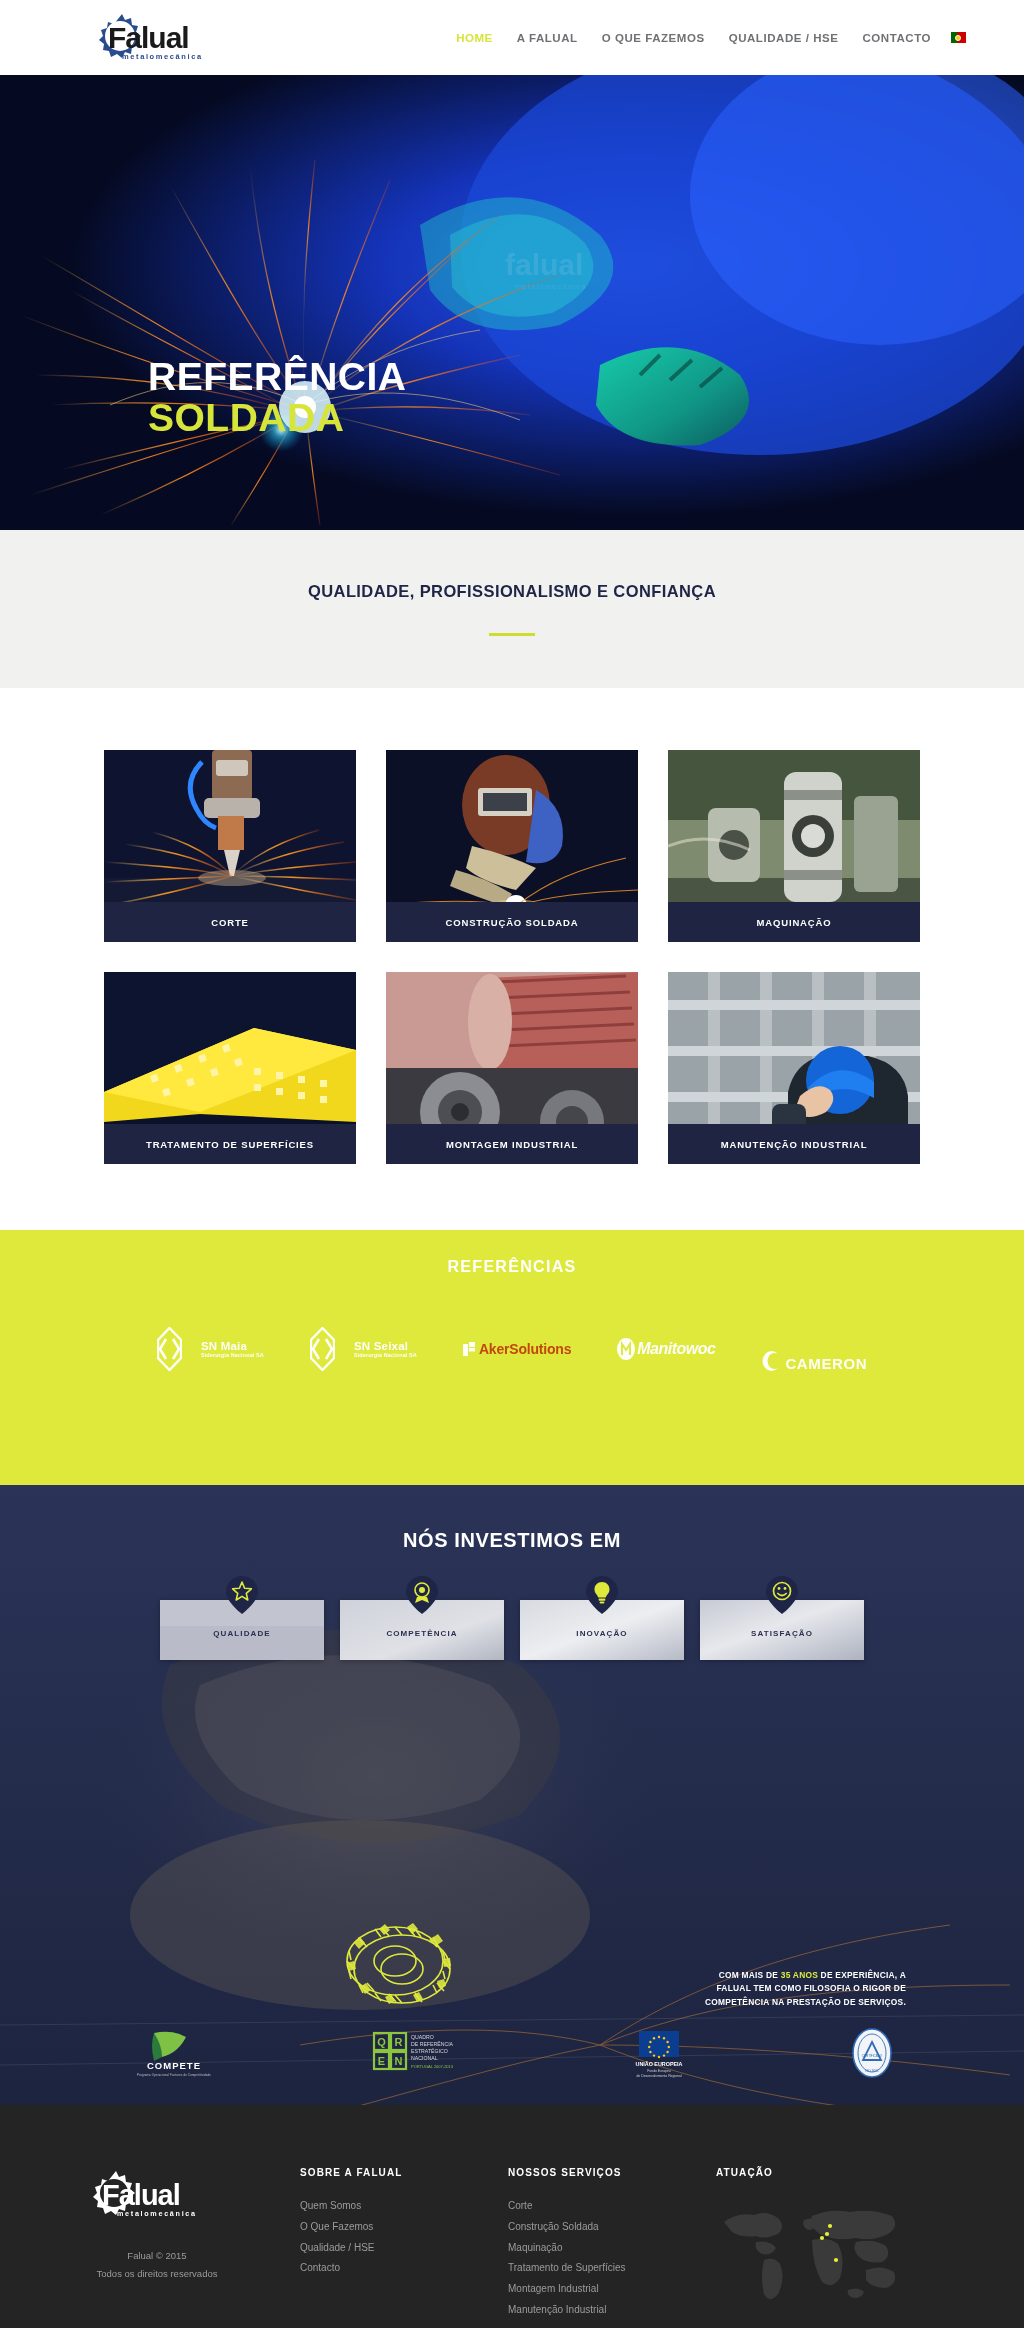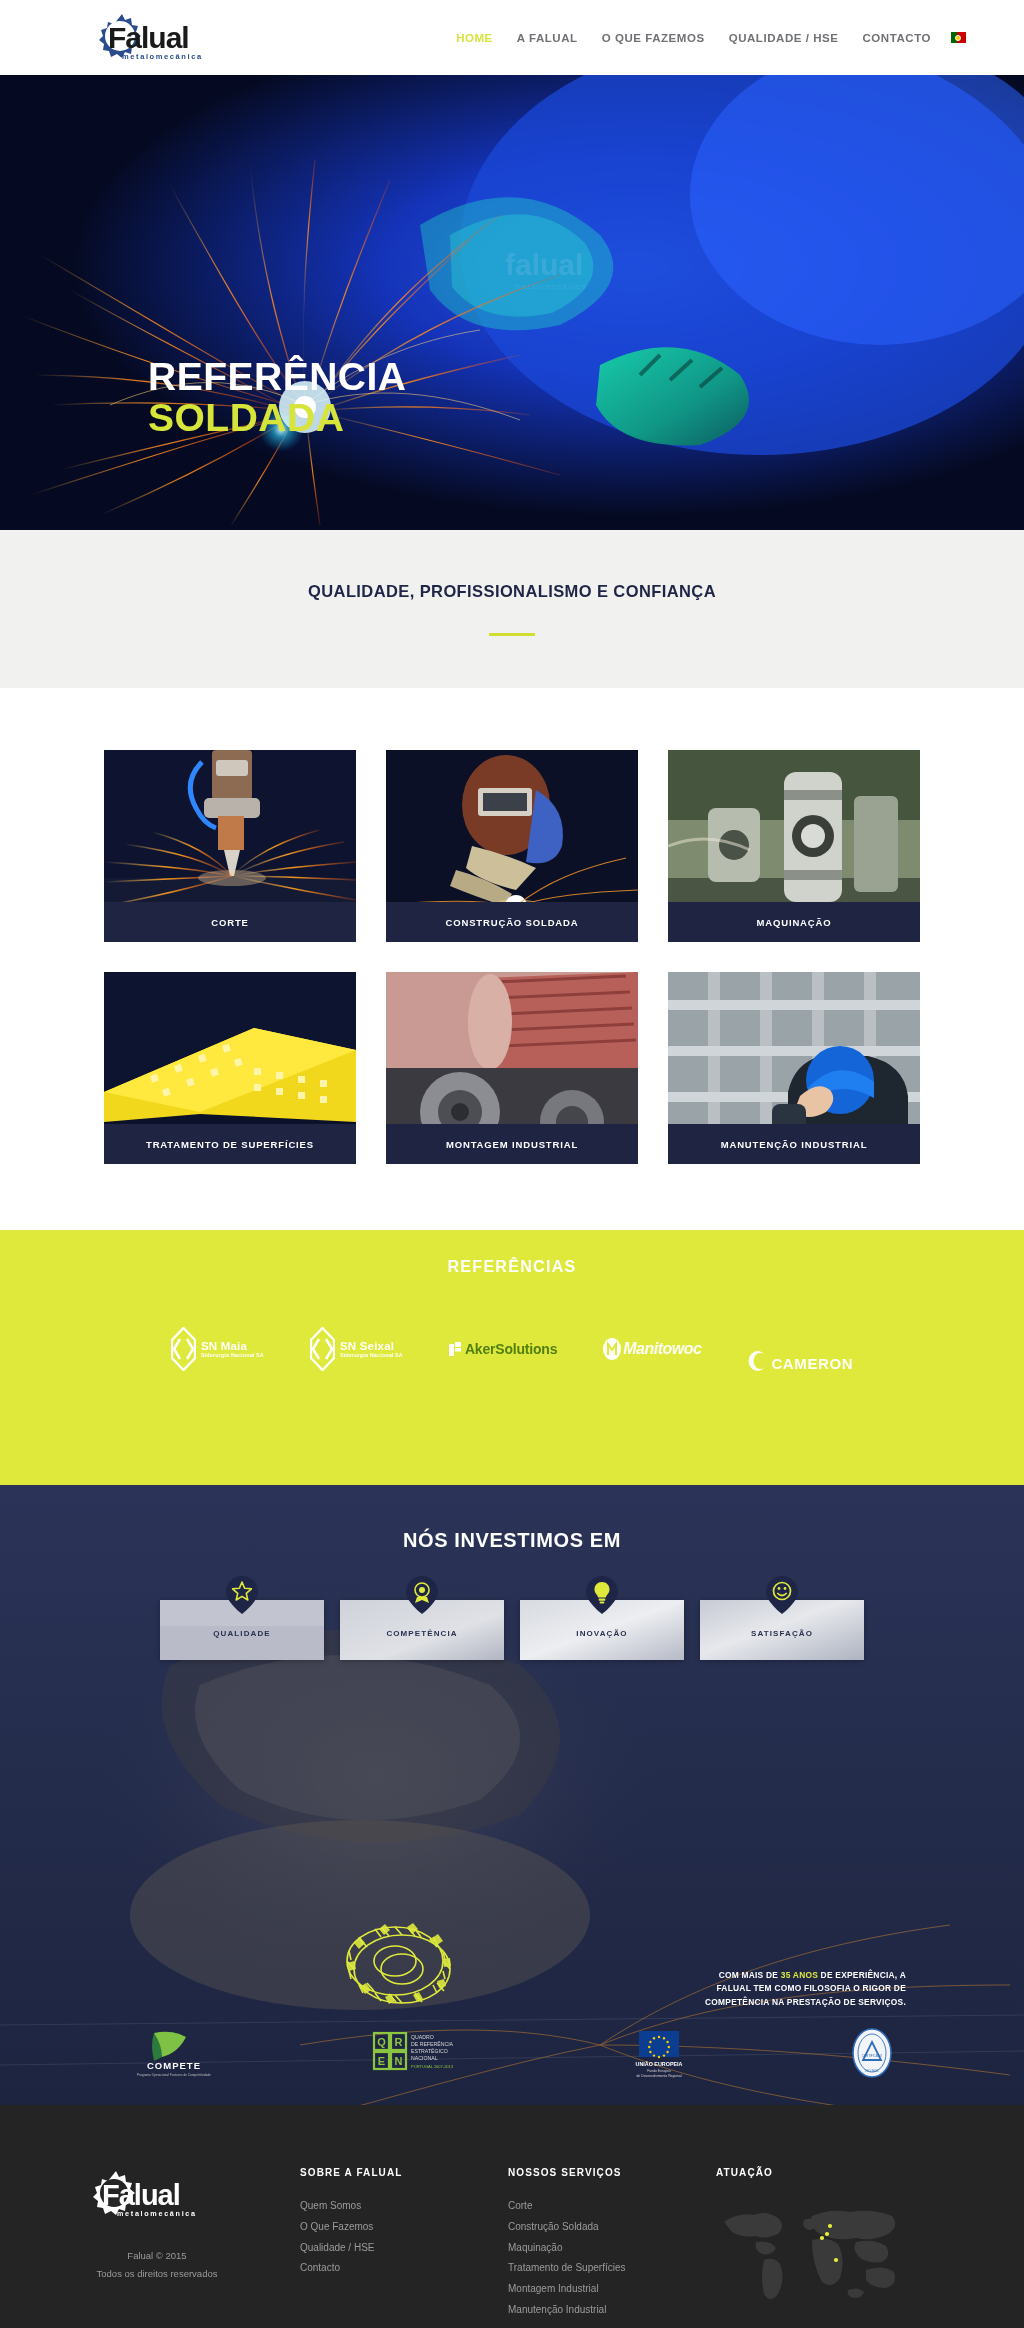--- a/index.html
+++ b/index.html
@@ -89,28 +89,28 @@
   }
   .refs-h {
     text-align:center; padding-top:28px; color:#ffffff;
     font-size:16px; font-weight:700; letter-spacing:1.3px; text-transform:uppercase;
     font-family:"Liberation Sans", sans-serif;
   }
   .refs-row {
     display:flex; align-items:center; justify-content:center; gap:46px;
     margin-top:50px;
   }
-  .ref-item { height:46px; display:flex; align-items:center; gap:5px; opacity:.96; }
+  .ref-item { height:46px; display:flex; align-items:center; gap:19px; opacity:.96; }
   .ref-hex { width:25px; height:44px; }
   .ref-sn-txt { color:#fff; line-height:1.1; }
   .ref-sn-name { font-size:11.5px; font-weight:700; letter-spacing:.2px; }
   .ref-sn-sub { font-size:5.5px; font-weight:600; letter-spacing:.1px; white-space:nowrap; }
   .ref-aker { display:flex; align-items:center; gap:4px; }
   .ref-aker-mark { width:12px; height:14px; }
-  .ref-aker-txt { color:#4d7c0f; font-size:14px; font-weight:600; letter-spacing:-.2px; }
+  .ref-aker-txt { color:#c2410c; font-size:14px; font-weight:600; letter-spacing:-.2px; }
   .ref-mani { color:#fff; font-size:16px; font-weight:800; font-style:italic; letter-spacing:-.5px; display:flex; align-items:center; gap:2px; }
   .ref-cam { color:#fff; font-size:15px; font-weight:700; letter-spacing:.6px; display:flex; align-items:flex-end; gap:4px; }
 
   
   .invest {
     width:1024px; height:620px; background:#232b4a; position:relative; overflow:hidden;
   }
   .invest-bg { position:absolute; inset:0; }
   .invest-h {
     position:relative; text-align:center; padding-top:44px;

